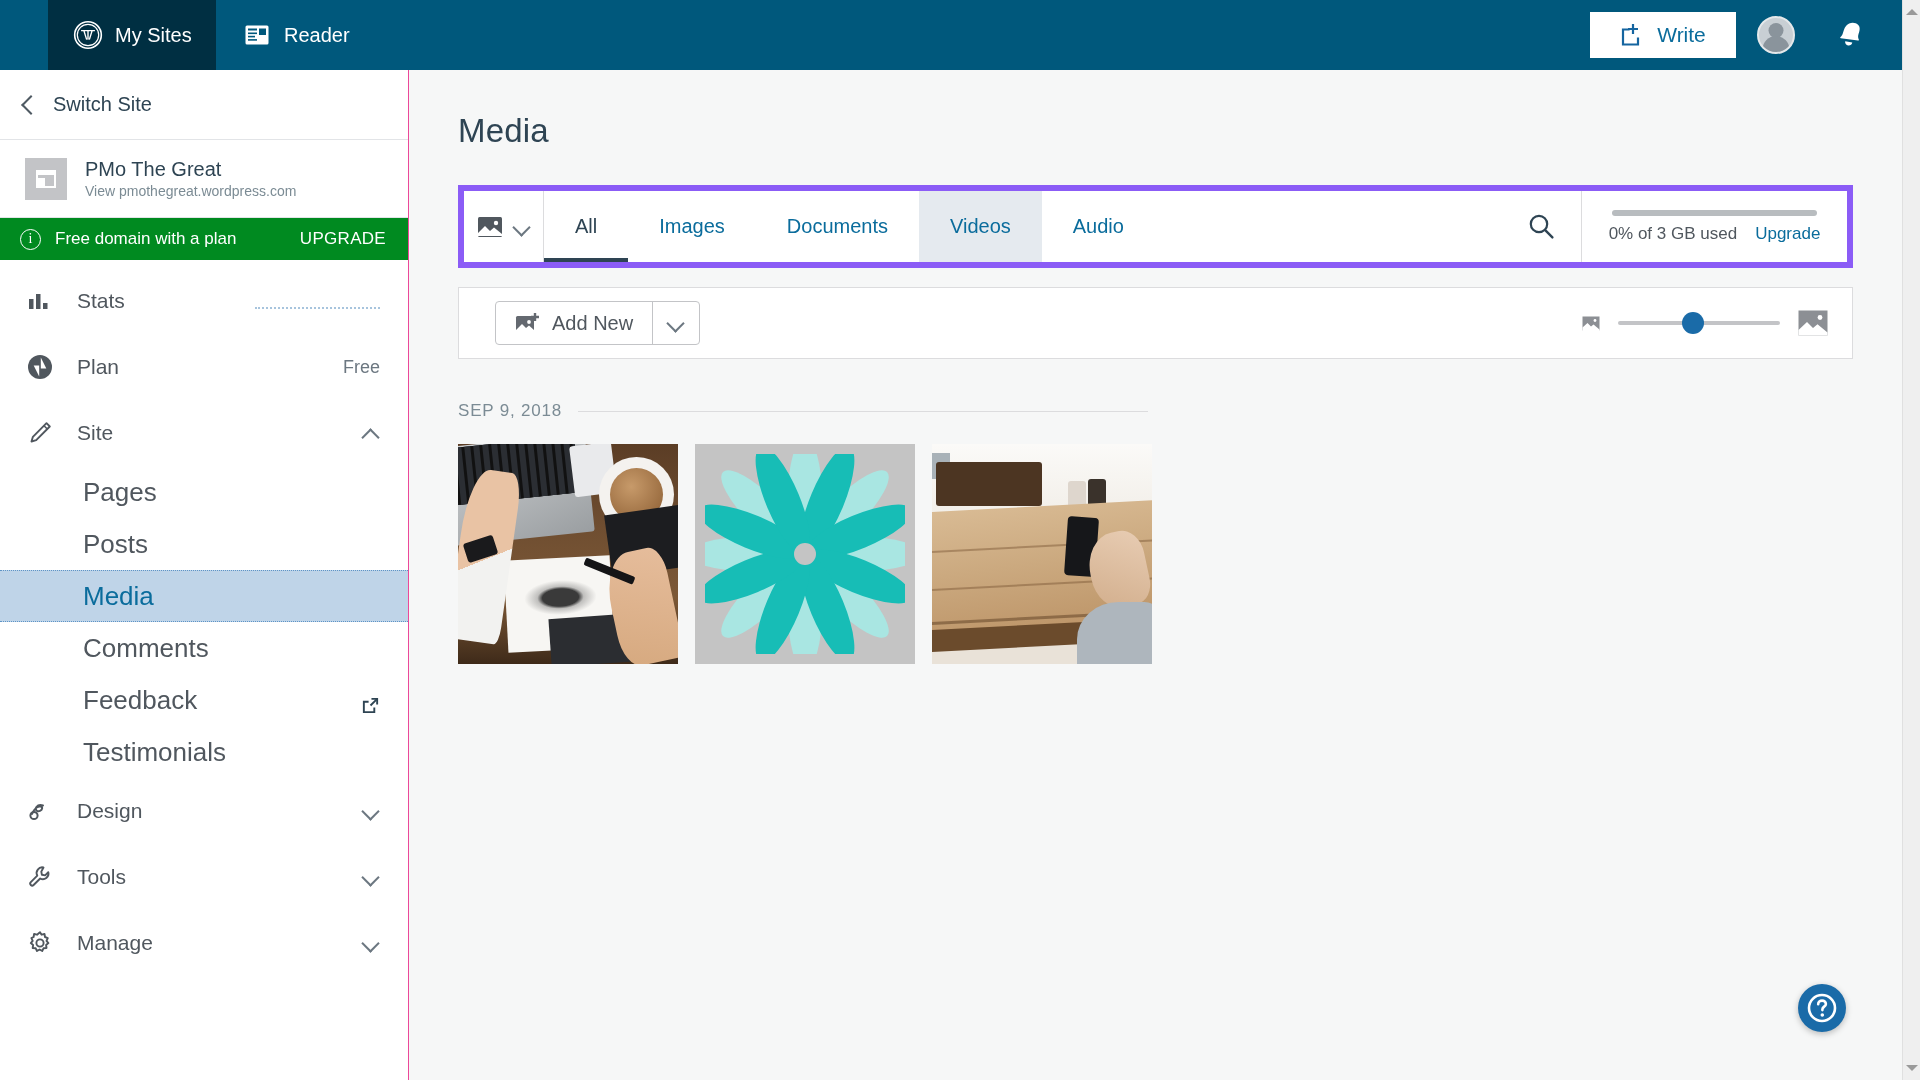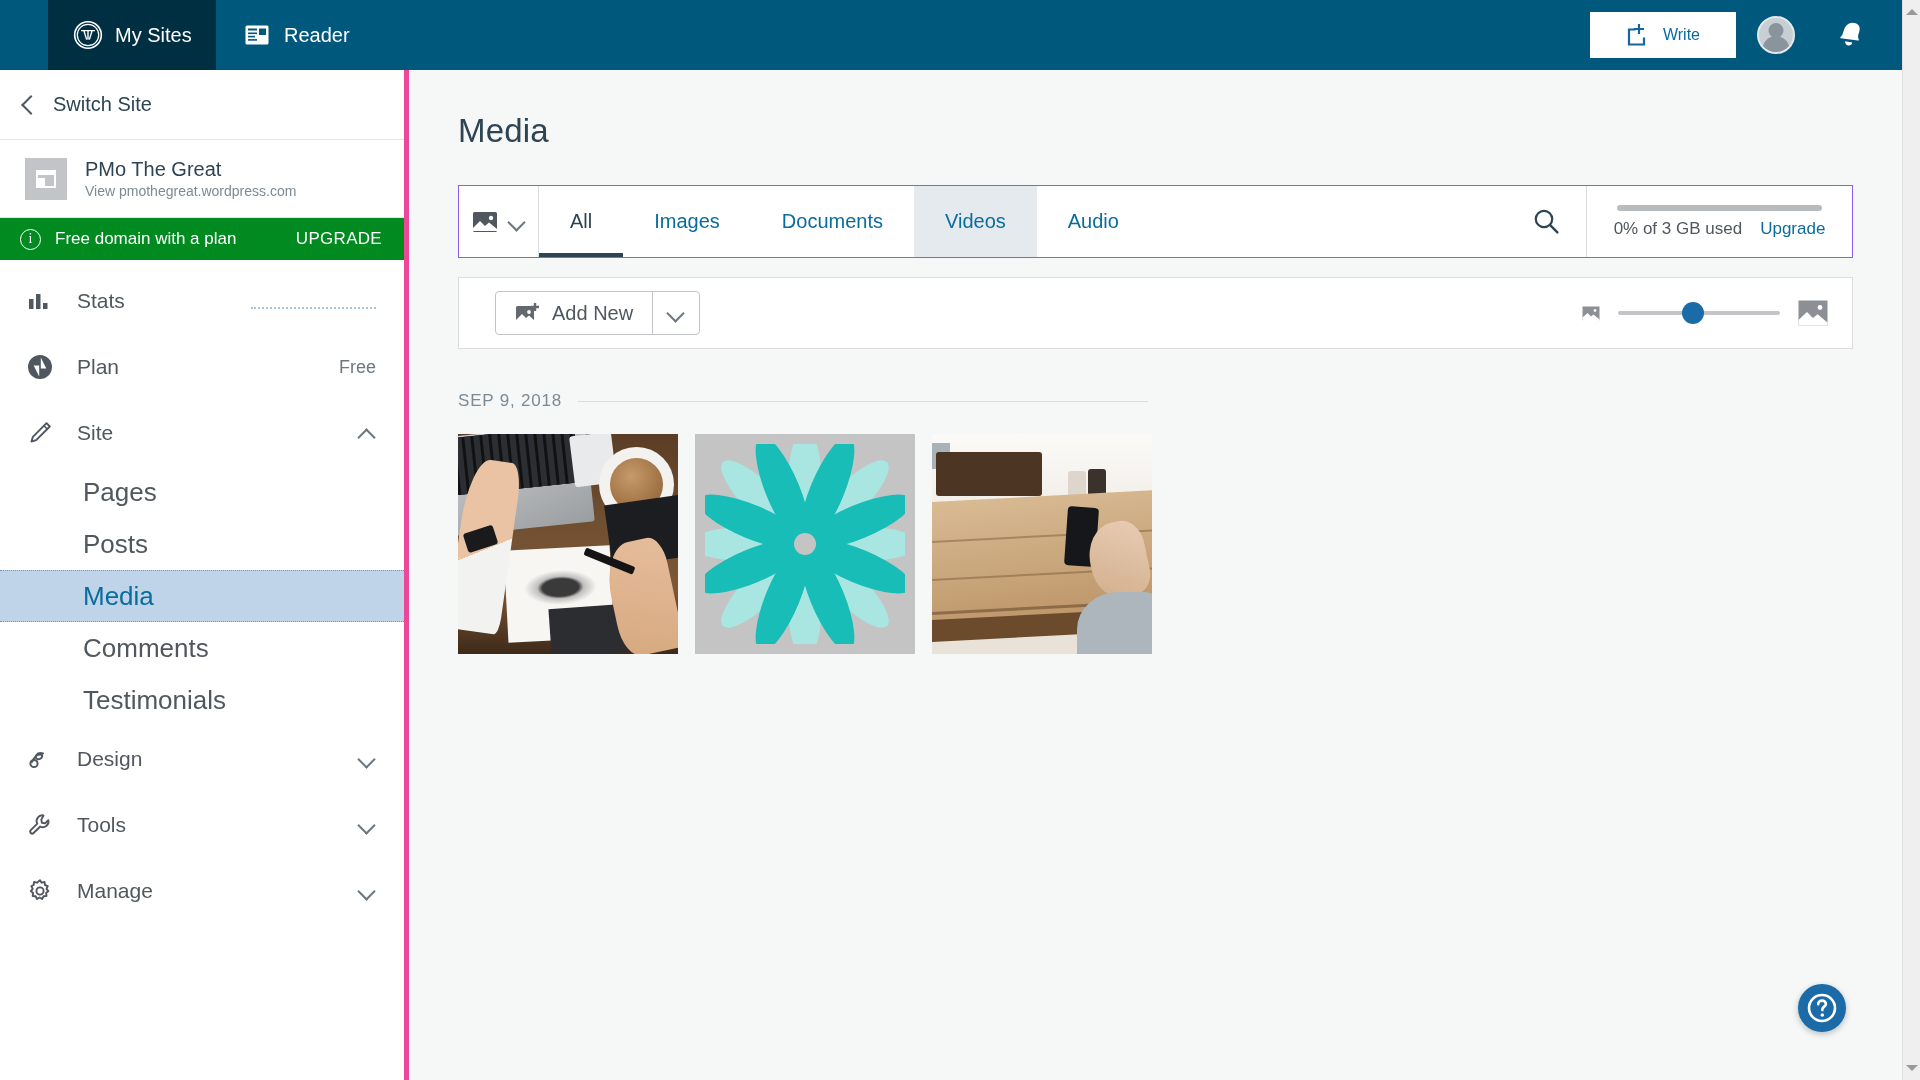--- a/index.html
+++ b/index.html
@@ -35,21 +35,21 @@
   .reader-icon { width: 26px; height: 26px; flex: 0 0 26px; }
   .mast-right {
     margin-left: auto;
     display: flex; align-items: center; gap: 0;
     padding-right: 14px; height: 70px;
   }
   .write-btn {
     background: #fff; color: #0a6c9c;
     height: 46px; min-width: 146px;
     display: flex; align-items: center; justify-content: center; gap: 11px;
-    font-size: 16px; cursor: pointer;
+    font-size: 21px; cursor: pointer;
     padding: 0 22px;
   }
   .write-icon { width: 26px; height: 26px; }
   .avatar-wrap {
     width: 80px; height: 70px;
     display: flex; align-items: center; justify-content: center;
   }
   .avatar {
     width: 38px; height: 38px; border-radius: 50%;
     background: #c8cfd4; overflow: hidden; position: relative;
@@ -69,21 +69,21 @@
     width: 72px; height: 70px;
     display: flex; align-items: center; justify-content: center;
   }
   .bell-icon { width: 30px; height: 30px; }
 
   
   #sidebar {
     position: absolute; top: 70px; left: 0;
     width: 409px; height: 1010px;
     background: #fff;
-    border-right: 5px solid #ec4899;
+    border-right: 1px solid #ec4899;
     overflow: hidden;
   }
   .switch-site {
     height: 70px; display: flex; align-items: center; gap: 20px;
     padding-left: 22px;
     border-bottom: 1px solid #e2e4e7;
     font-size: 20px; color: #2e4453; cursor: pointer;
   }
   .chev-left {
     width: 11px; height: 19px; position: relative; display: inline-block;
@@ -172,21 +172,21 @@
     background: #f6f7f7;
     overflow: hidden;
   }
   .page-title {
     font-size: 33px; font-weight: normal; color: #2e4453;
     padding: 42px 0 0 49px; letter-spacing: 0.2px;
   }
 
   .card {
     margin: 35px 49px 0 49px;
-    background: #fff; border: 1px solid #8b5cf6;
+    background: #fff; border: 6px solid #8b5cf6;
   }
   .tabbar { display: flex; height: 71px; align-items: stretch; }
   .filter-select {
     width: 80px; display: flex; align-items: center; justify-content: center; gap: 10px;
     border-right: 1px solid #dcdcde; cursor: pointer;
   }
   .img-ico-sm { width: 26px; height: 22px; }
   .tabs { display: flex; align-items: stretch; }
   .tab {
     padding: 0 31px; display: flex; align-items: center;
@@ -486,20 +486,30 @@
     <div class="nav-sub">
       <span class="label">Posts</span>
     </div>
     <div class="nav-sub selected">
       <span class="label">Media</span>
     </div>
     <div class="nav-sub">
       <span class="label">Comments</span>
     </div>
     <div class="nav-sub">
+      <span class="label">Feedback</span>
+      <span class="ext-icon">
+        <svg viewBox="0 0 20 20" width="19" height="19">
+          <path d="M11 3h6v6" stroke="#2e4453" stroke-width="2" fill="none"></path>
+          <path d="M17 3l-7 7" stroke="#2e4453" stroke-width="2" fill="none"></path>
+          <path d="M14 12v5H3V6h5" stroke="#2e4453" stroke-width="2" fill="none"></path>
+        </svg>
+      </span>
+    </div>
+    <div class="nav-sub">
       <span class="label">Testimonials</span>
     </div>
 
     <div class="nav-item">
       <span class="ico">
         <svg viewBox="0 0 30 30" width="30" height="30">
           <path d="M7 18c2-5 5.5-8 8.5-7.5 2.5.4 2 3.4-.5 4.4-3 1.2-5.4-1.4-3.6-3.8 1.3-1.7 4.3-2.4 6.6-1.6" stroke="#50575e" stroke-width="2" fill="none" stroke-linecap="round"></path>
           <circle cx="9" cy="19.5" r="3.6" fill="none" stroke="#50575e" stroke-width="2"></circle>
         </svg>
       </span>

